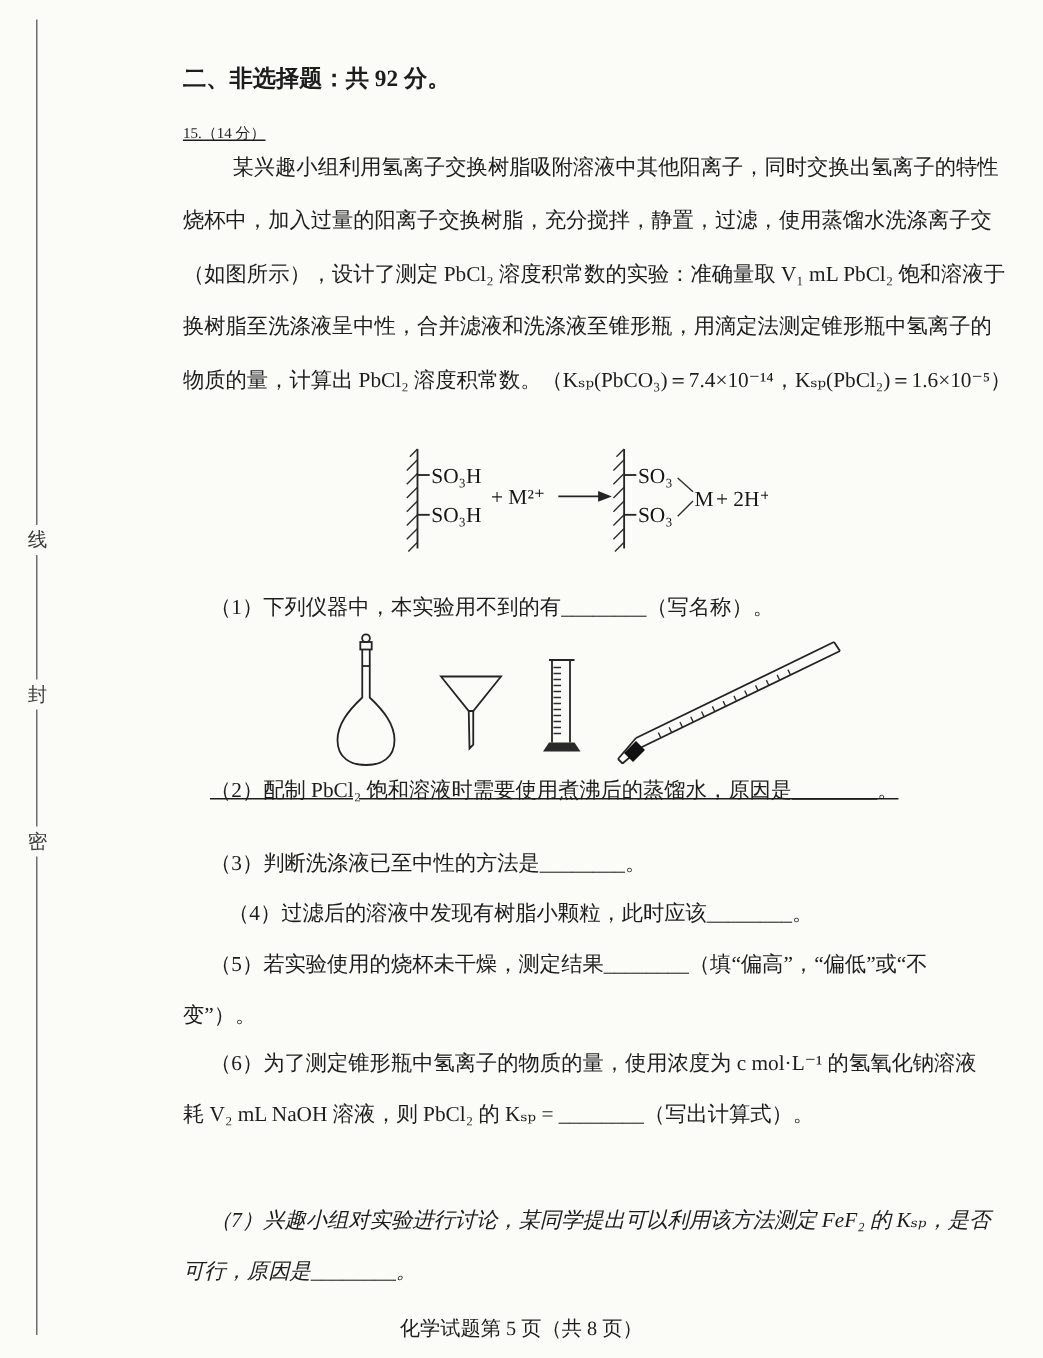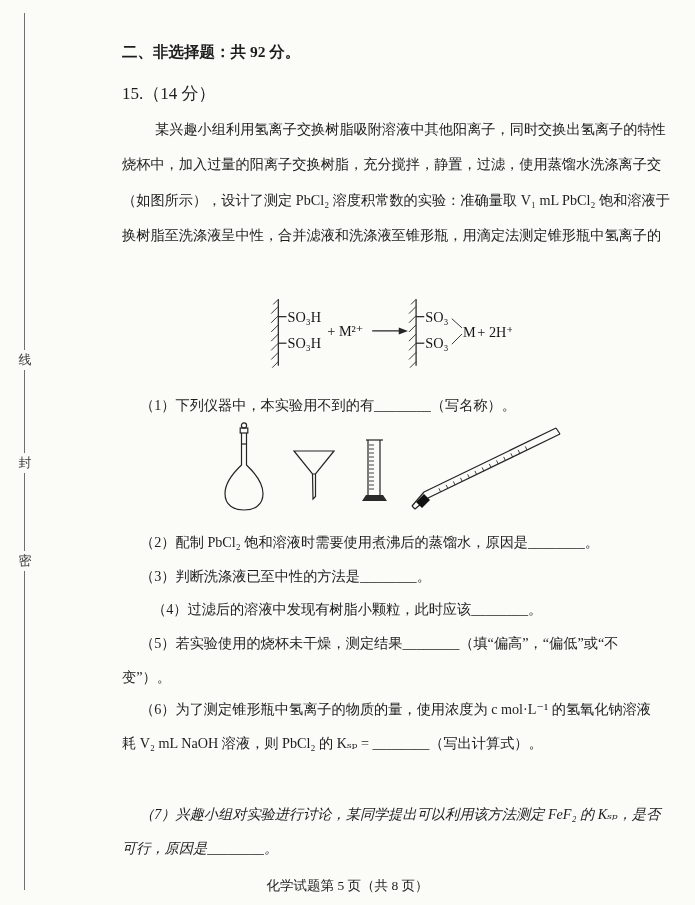--- a/index.html
+++ b/index.html
@@ -25,22 +25,22 @@
   }
   .seal-char{
     width:20px;height:20px;left:15px;
     background:#fbfbf8;
     font-size:13px;color:#3a3a3a;
     text-align:center;line-height:20px;
     font-family:"Liberation Serif","DejaVu Serif",serif;
   }
 
   .section-header{left:122px;top:42px;font-size:15.5px;}
-  .q-number{left:122px;top:82px;font-size:17px;}
-  .para{left:122px;top:112px;width:545px;}
+  .q-number{left:122px;top:82px;font-size:10px;text-decoration:underline;}
+  .para{left:122px;top:95px;width:545px;}
   .footer{left:0;right:0;top:877px;text-align:center;font-size:13.5px;}
 
   svg{display:block;}
   svg text{font-family:"Liberation Serif","DejaVu Serif",serif;fill:#161616;}
   .sk{stroke:#242424;stroke-width:1.2;fill:none;}
   .sk-thin{stroke:#2c2c2c;stroke-width:0.9;fill:none;}
 </style>
 </head>
 <body>
 
@@ -50,20 +50,21 @@
 <div class="abs seal-char" style="top:551px;">密</div>
 
 <div class="abs section-header bold">二、非选择题：共 92 分。</div>
 <div class="abs q-number">15.（14 分）</div>
 
 <div class="abs para">
   <div class="line indent1">某兴趣小组利用氢离子交换树脂吸附溶液中其他阳离子，同时交换出氢离子的特性</div>
   <div class="line">烧杯中，加入过量的阳离子交换树脂，充分搅拌，静置，过滤，使用蒸馏水洗涤离子交</div>
   <div class="line">（如图所示），设计了测定 PbCl₂ 溶度积常数的实验：准确量取 V₁ mL  PbCl₂ 饱和溶液于</div>
   <div class="line">换树脂至洗涤液呈中性，合并滤液和洗涤液至锥形瓶，用滴定法测定锥形瓶中氢离子的</div>
+  <div class="line">物质的量，计算出 PbCl₂ 溶度积常数。（Kₛₚ(PbCO₃)＝7.4×10⁻¹⁴，Kₛₚ(PbCl₂)＝1.6×10⁻⁵）</div>
 </div>
 
 <div class="abs" style="left:262px;top:296px;">
   <svg width="250" height="74" viewBox="0 0 245 72">
 
     <line class="sk" x1="16" y1="3" x2="16" y2="68"></line>
     <path class="sk-thin" d="M16,10 L9,17 M16,19 L9,26 M16,28 L9,35 M16,37 L9,44 M16,46 L9,53 M16,55 L9,62 M16,3 L11,8 M16,64 L10,70"></path>
     <line class="sk" x1="16" y1="20" x2="24" y2="20"></line>
     <line class="sk" x1="16" y1="46" x2="24" y2="46"></line>
     <text x="25" y="25" font-size="14">SO₃H</text>
@@ -121,21 +122,21 @@
   <svg width="160" height="92" viewBox="0 0 160 92">
     <line class="sk" x1="18" y1="72" x2="150" y2="8"></line>
     <line class="sk" x1="22" y1="78" x2="154" y2="14"></line>
     <line class="sk" x1="150" y1="8" x2="154" y2="14"></line>
     <path class="sk" d="M18,72 L6,86 M22,78 L9,89 M6,86 L9,89"></path>
     <path class="sk-thin" d="M34.6,71.9 L32.9,68.3 M41.8,68.4 L40.1,64.8 M49,64.9 L47.3,61.3 M56.2,61.4 L54.5,57.8 M63.4,57.9 L61.7,54.3 M70.6,54.5 L68.9,50.9 M77.8,51 L76.1,47.4 M85,47.5 L83.3,43.9 M92.2,44 L90.5,40.4 M99.4,40.5 L97.7,36.9 M106.6,37 L104.9,33.4 M113.8,33.5 L112.1,29.9 M121,30 L119.3,26.4"></path>
     <polygon points="10,82 18,74 24,80 16,88" fill="#111111"></polygon>
   </svg>
 </div>
 
-<div class="abs line indent2" style="left:122px;top:525px;">（2）配制 PbCl₂ 饱和溶液时需要使用煮沸后的蒸馏水，原因是________。</div>
+<div class="abs line indent2" style="left:122px;top:510px;text-decoration:underline;">（2）配制 PbCl₂ 饱和溶液时需要使用煮沸后的蒸馏水，原因是________。</div>
 <div class="abs line indent2" style="left:122px;top:559px;text-align:right;">（3）判断洗涤液已至中性的方法是________。</div>
 <div class="abs line indent2" style="left:134px;top:592px;">（4）过滤后的溶液中发现有树脂小颗粒，此时应该________。</div>
 
 <div class="abs" style="left:122px;top:626px;width:545px;">
   <div class="line indent2">（5）若实验使用的烧杯未干燥，测定结果________（填“偏高”，“偏低”或“不</div>
   <div class="line">变”）。</div>
 </div>
 
 <div class="abs" style="left:122px;top:692px;width:545px;">
   <div class="line indent2">（6）为了测定锥形瓶中氢离子的物质的量，使用浓度为 c mol·L⁻¹ 的氢氧化钠溶液</div>

